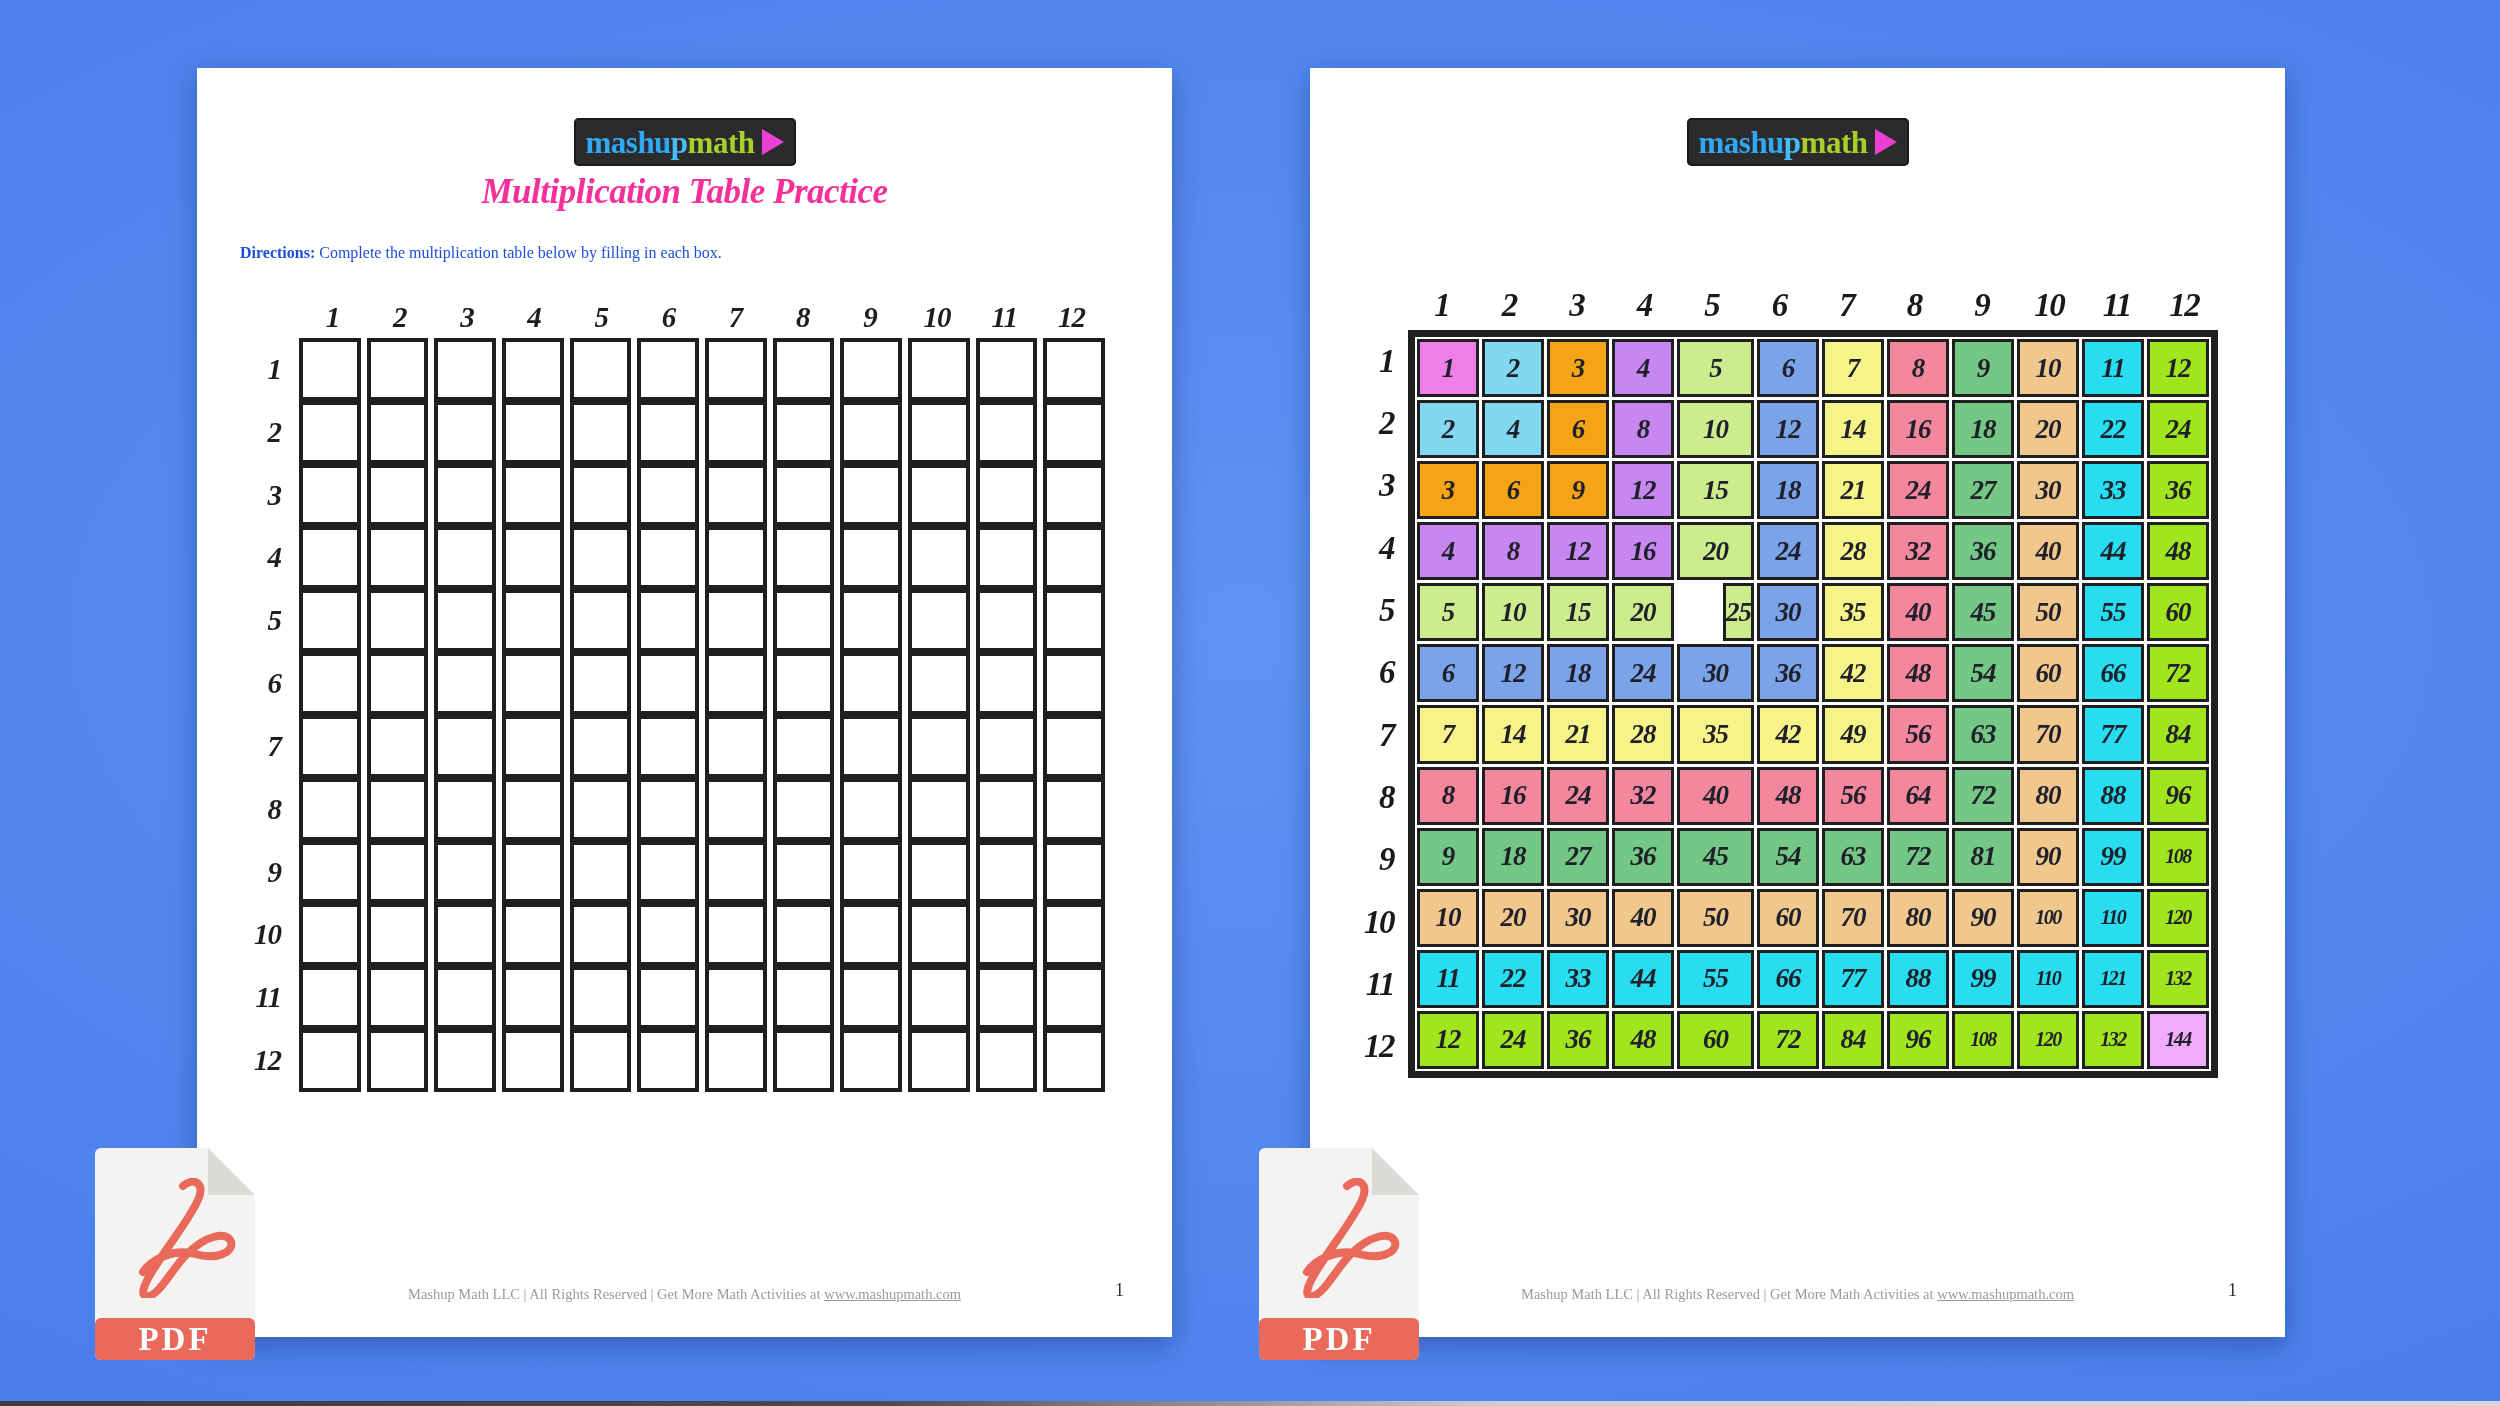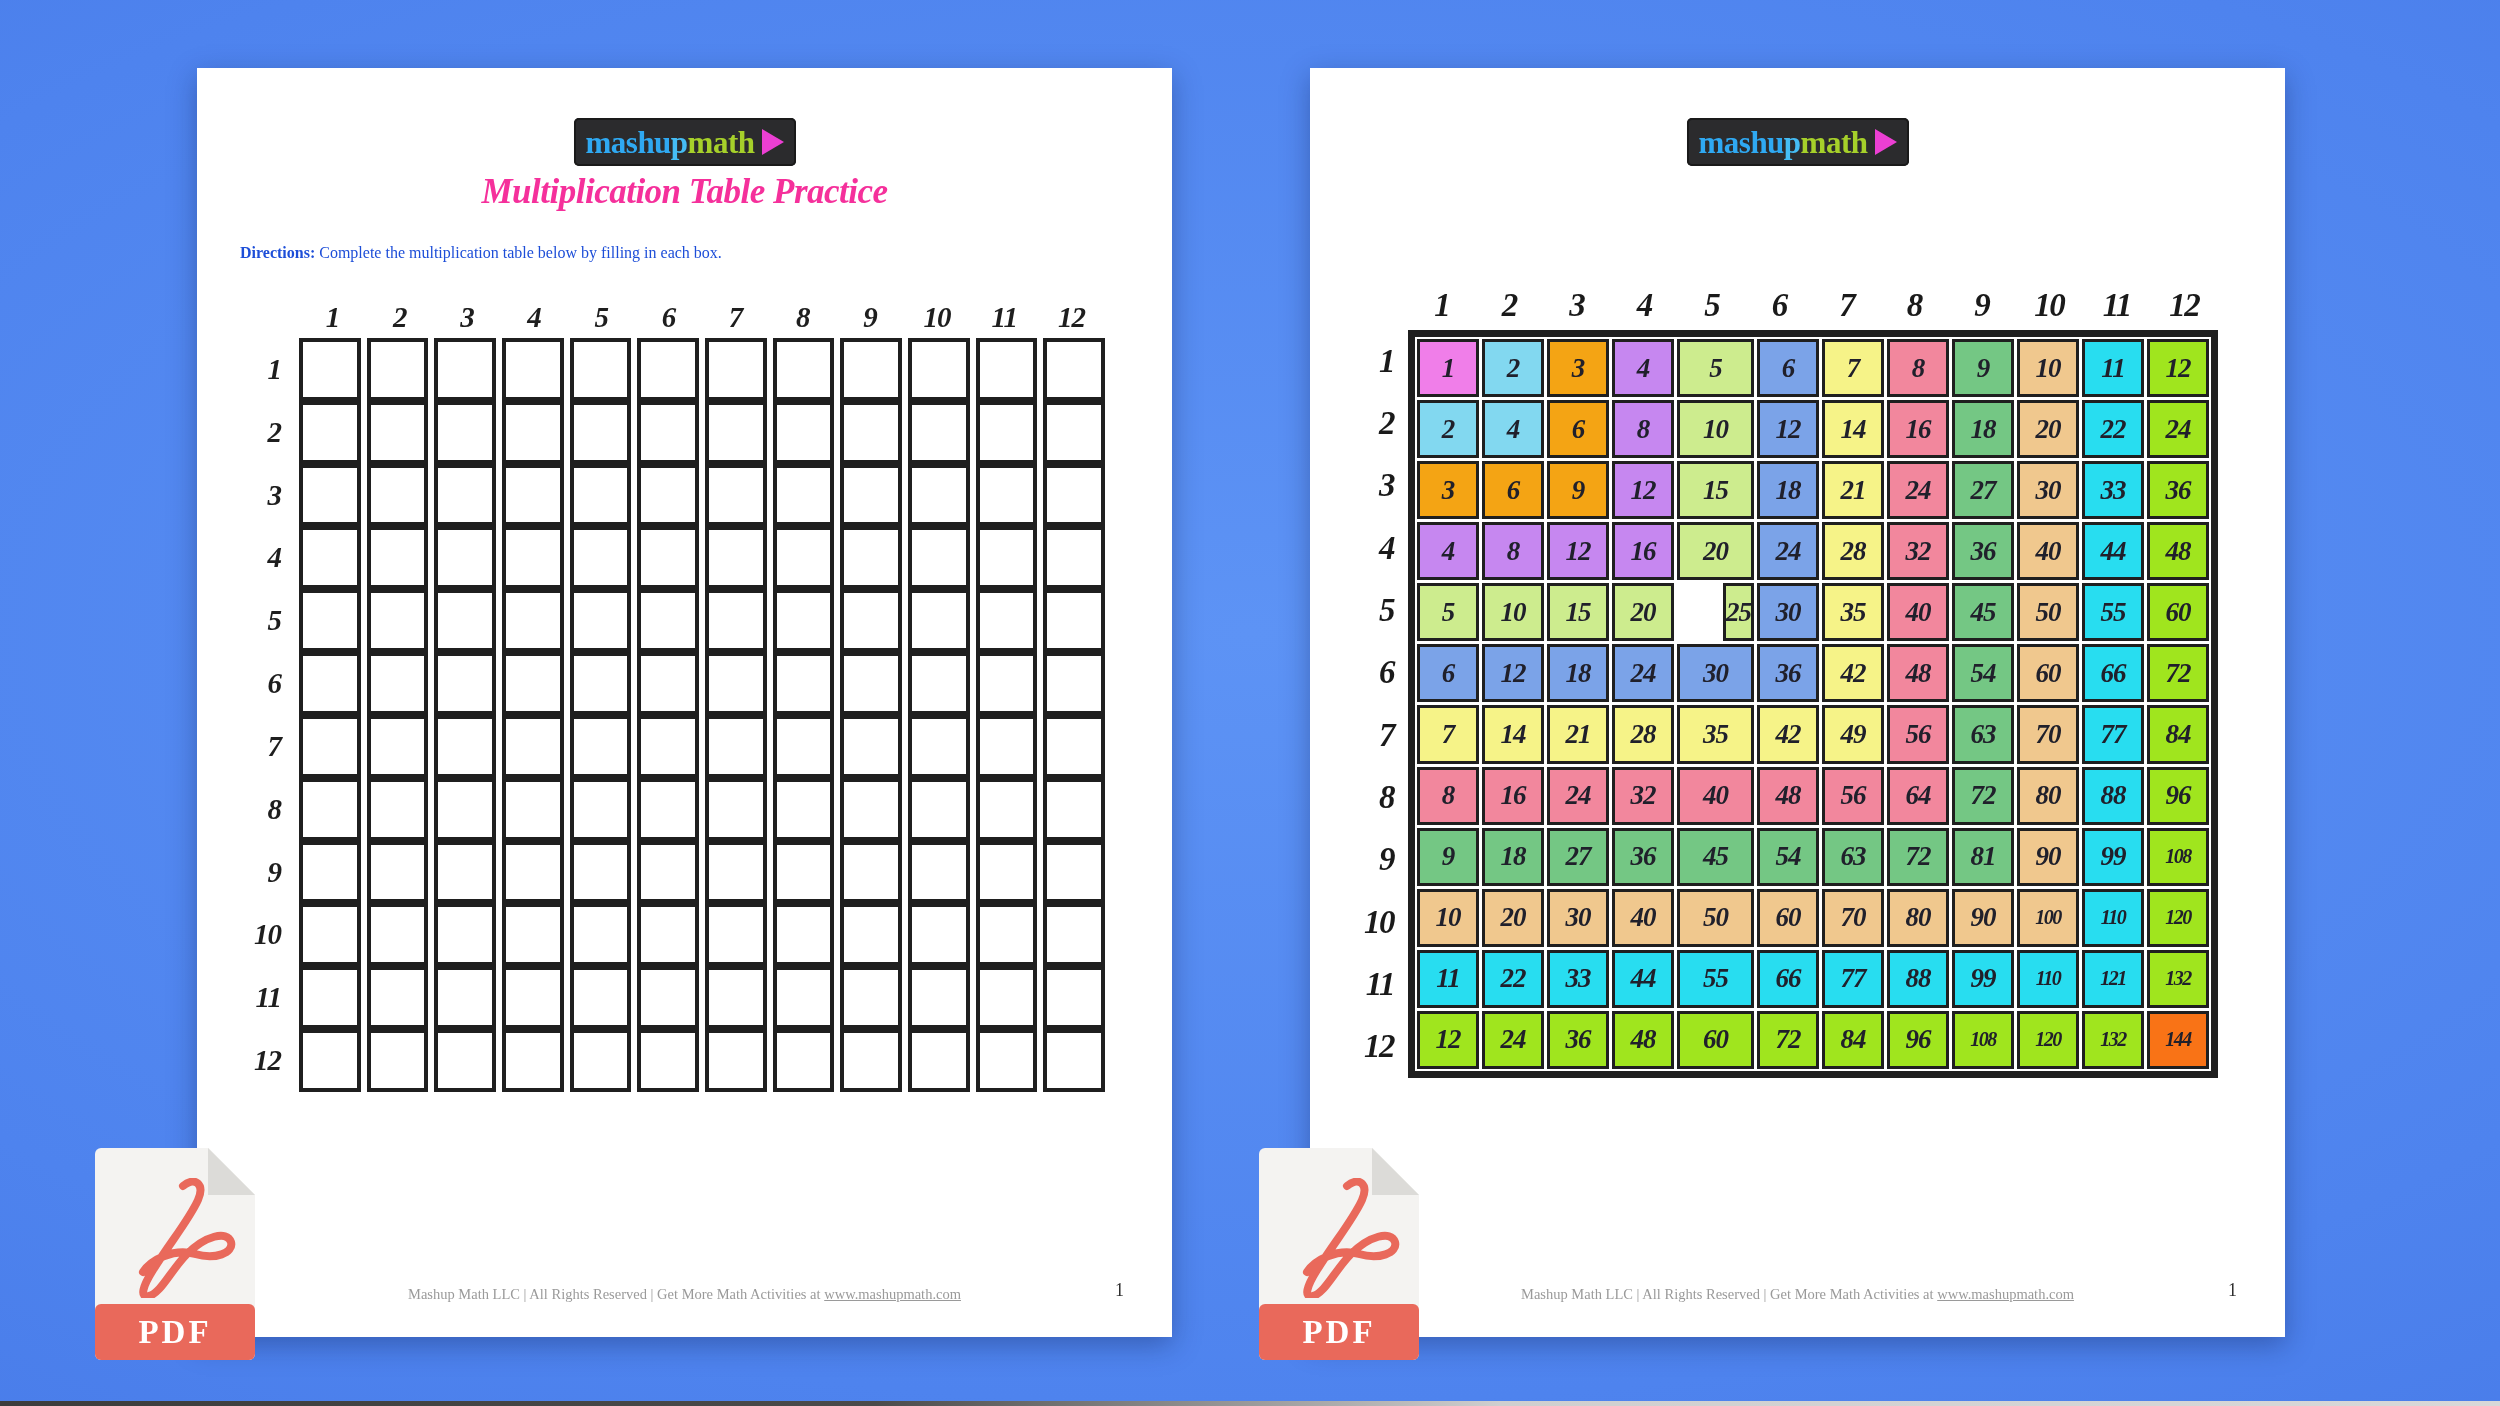--- a/index.html
+++ b/index.html
@@ -66,21 +66,21 @@
 
   
   .pdf-icon{position:absolute;top:1148px;width:160px;height:212px;z-index:5;}
   .pdf-icon.left{left:95px;}
   .pdf-icon.right{left:1259px;}
   .pdf-page{position:absolute;inset:0;background:#f4f3f1;border-radius:6px;
     clip-path:polygon(0 0,71% 0,100% 22%,100% 100%,0 100%);}
   .pdf-fold{position:absolute;right:0;top:0;width:47px;height:47px;background:#dcdbd8;
     clip-path:polygon(0 0,100% 100%,0 100%);}
   .pdf-loop{position:absolute;left:18px;top:30px;}
-  .pdf-banner{position:absolute;left:0;bottom:0;width:100%;height:56px;background:#e9695b;
+  .pdf-banner{position:absolute;left:0;bottom:0;width:100%;height:42px;background:#e9695b;
     border-radius:6px;display:flex;align-items:center;justify-content:center;
     color:#fff;font-weight:bold;font-size:33px;letter-spacing:3px;}
 </style>
 </head>
 <body>
 
 <div class="stage">
 
   <div class="page left">
     <div class="logo">
@@ -445,21 +445,21 @@
         <div class="rcell" style="background: rgb(160, 229, 30);">24</div>
         <div class="rcell" style="background: rgb(160, 229, 30);">36</div>
         <div class="rcell" style="background: rgb(160, 229, 30);">48</div>
         <div class="rcell" style="background: rgb(160, 229, 30);">60</div>
         <div class="rcell" style="background: rgb(160, 229, 30);">72</div>
         <div class="rcell" style="background: rgb(160, 229, 30);">84</div>
         <div class="rcell" style="background: rgb(160, 229, 30);">96</div>
         <div class="rcell small" style="background: rgb(160, 229, 30);">108</div>
         <div class="rcell small" style="background: rgb(160, 229, 30);">120</div>
         <div class="rcell small" style="background: rgb(160, 229, 30);">132</div>
-        <div class="rcell small" style="background: #f97316;">144</div>
+        <div class="rcell small" style="background: #f0abfc;">144</div>
       </div>
     <div class="footer">
       <span>Mashup Math LLC | All Rights Reserved | Get More Math Activities at </span><span class="link">www.mashupmath.com</span>
     </div>
     <div class="page-number">1</div>
   </div>
 
   <div class="pdf-icon left">
     <div class="pdf-page"></div>
     <div class="pdf-fold"></div>

